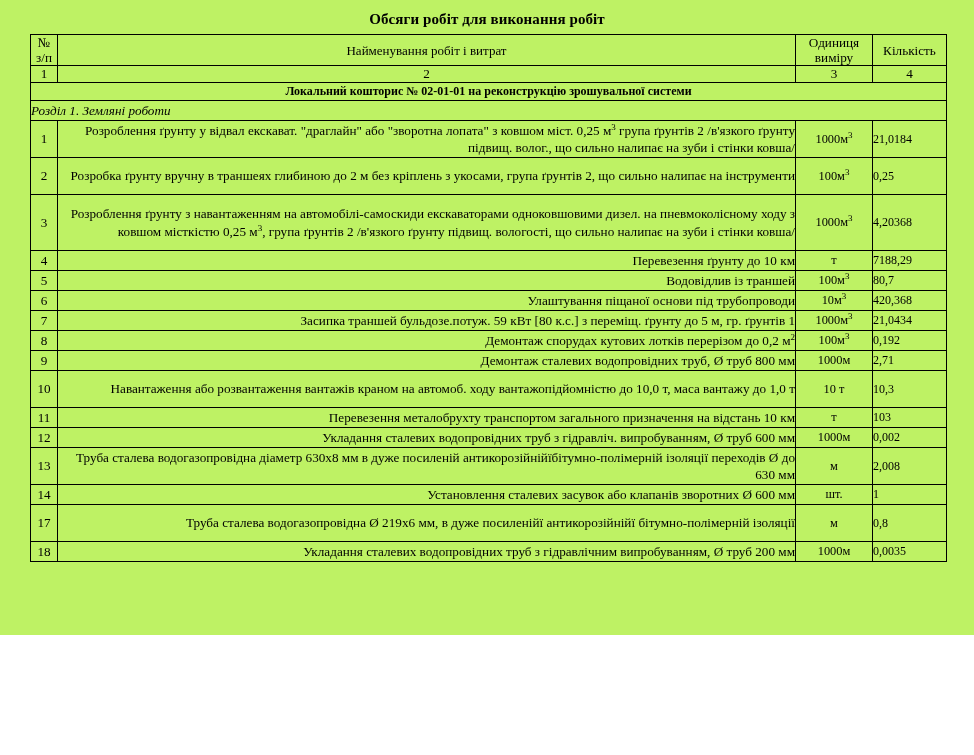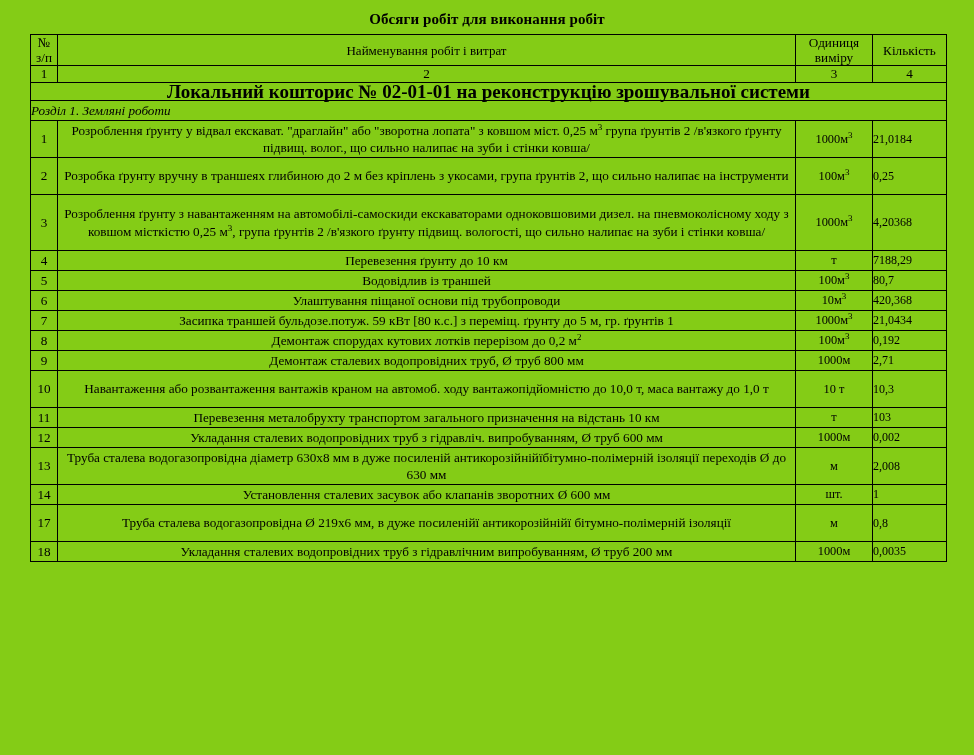--- a/index.html
+++ b/index.html
@@ -10,22 +10,22 @@
   body {
     width: 974px;
     height: 755px;
     font-family: "Liberation Serif", "DejaVu Serif", serif;
     color: #000000;
     overflow: hidden;
   }
   .page {
     position: relative;
     width: 974px;
-    height: 755px;
-    background: #84cc16;
+    height: 635px;
+    background: #bef264;
   }
   .doc-title {
     text-align: center;
     font-weight: bold;
     font-size: 15px;
     line-height: 18px;
     padding-top: 10px;
     padding-bottom: 6px;
     letter-spacing: 0.1px;
   }
@@ -56,37 +56,37 @@
   .hd-desc { font-size: 13px; }
   .colnum {
     text-align: center;
     font-size: 13.2px;
     line-height: 16px;
     padding: 1px 2px;
   }
   .estimate-row td {
     text-align: center;
     font-weight: bold;
-    font-size: 19px;
+    font-size: 12px;
     line-height: 17px;
     padding: 2px 4px;
   }
   .section-row td {
     font-style: italic;
     font-size: 13.2px;
     line-height: 17px;
     padding: 2px 4px 2px 6px;
     text-align: left;
   }
   td.num {
     text-align: center;
     font-size: 13.2px;
   }
   td.desc {
-    text-align: center;
+    text-align: right;
     padding: 1px 3px 1px 6px;
     line-height: 17.5px;
     font-size: 13.2px;
   }
   td.unit {
     text-align: center;
     font-size: 12.4px;
   }
   td.qty {
     text-align: left;

